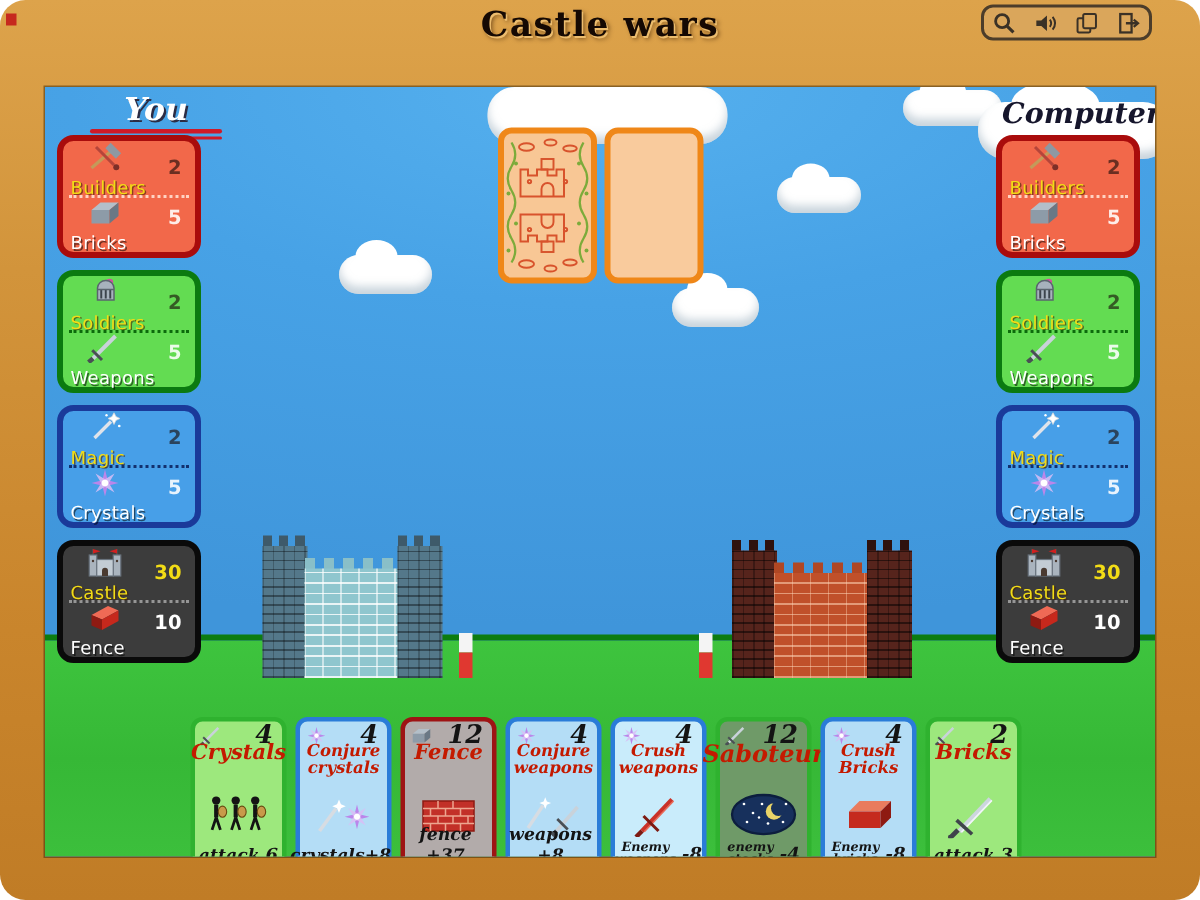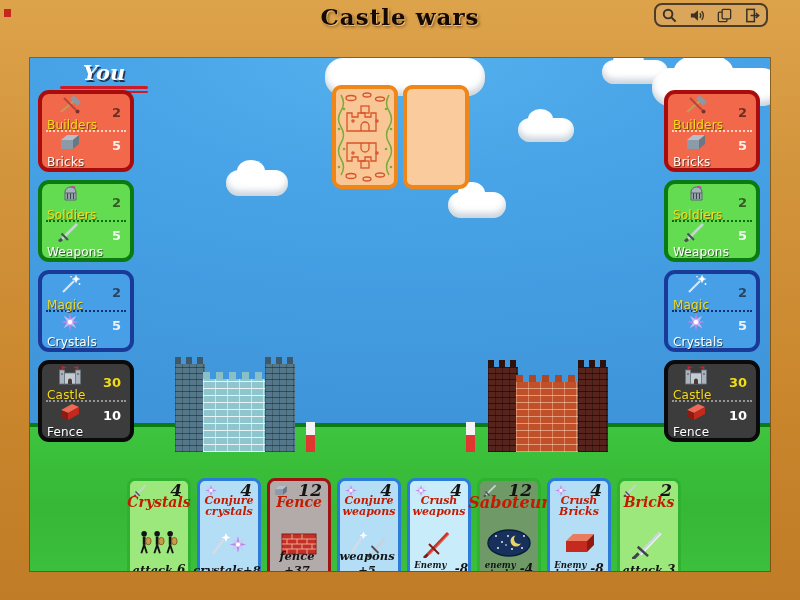--- a/index.html
+++ b/index.html
@@ -1,20 +1,20 @@
 <!DOCTYPE html>
 <html><head>
 <meta charset="utf-8">
 <style>
   html,body{margin:0;padding:0;}
   body{width:800px;height:600px;overflow:hidden;position:relative;
        font-family:"DejaVu Sans",sans-serif;-webkit-font-smoothing:antialiased;}
 
   
-  .frame{position:absolute;inset:0;background:linear-gradient(180deg,#dda34b 0%,#d2943b 30%,#c9852c 70%,#c07c26 100%);}
+  .frame{position:absolute;inset:0;background:linear-gradient(180deg,#dda34b 0%,#d2943b 30%,#c9852c 70%,#c07c26 100%);border-radius:17px;}
   .corner-marker{position:absolute;left:4px;top:9px;width:7px;height:8px;background:#c6281e;}
   .win-title{position:absolute;left:0;top:3px;width:100%;text-align:center;
     font-family:"DejaVu Serif",serif;font-weight:bold;font-size:23px;letter-spacing:1px;color:#150903;
     text-shadow:1px 1px 0 #edbd6e,2px 2px 3px rgba(60,30,0,.55);}
   .toolbar{position:absolute;left:654px;top:3px;width:114px;height:24px;background:#daa65b;
     border:2px solid #4c3d2a;border-radius:8px;display:flex;align-items:center;box-sizing:border-box;}
   .tbtn{flex:1;display:flex;align-items:center;justify-content:center;cursor:pointer;height:100%;}
   .tbtn svg{width:17px;height:17px;}
 
   
@@ -342,20 +342,23 @@
     <div class="cloud" style="left:196px;top:112px;width:62px;height:26px"></div>
     <div class="cloud" style="left:418px;top:134px;width:58px;height:26px"></div>
 
     <div class="grass"></div>
 
     <div class="you-label">
       <span>You</span>
       <div class="you-u1"></div>
       <div class="you-u2"></div>
     </div>
+    <div class="computer-label">
+      <span>Computer</span>
+    </div>
 
     <div class="panel p-red pl-left" style="top:32px">
       <div class="ph">
         <svg class="pi">
             <use href="#i-tools"></use>
           </svg>
         <span class="pv v-dark">2</span>
         <span class="pl lab-yellow">Builders</span>
       </div>
       <div class="pdiv d-red"></div>
@@ -595,21 +598,21 @@
       <div class="ctitle small">
         <span>Conjure</span>
         <span>weapons</span>
       </div>
       <div class="cart">
           <svg width="40" height="30">
             <use href="#a-wandsword"></use>
           </svg>
         </div>
       <div class="ceff">
-        <span class="elab">weapons +5</span>
+        <span class="elab">weapons +8</span>
         <span class="eval"></span>
       </div>
     </div>
 
     <div class="card cp" style="left:377px">
       <svg class="ci">
           <use href="#i-crystal"></use>
         </svg>
       <div class="cost">4</div>
       <div class="ctitle small">

